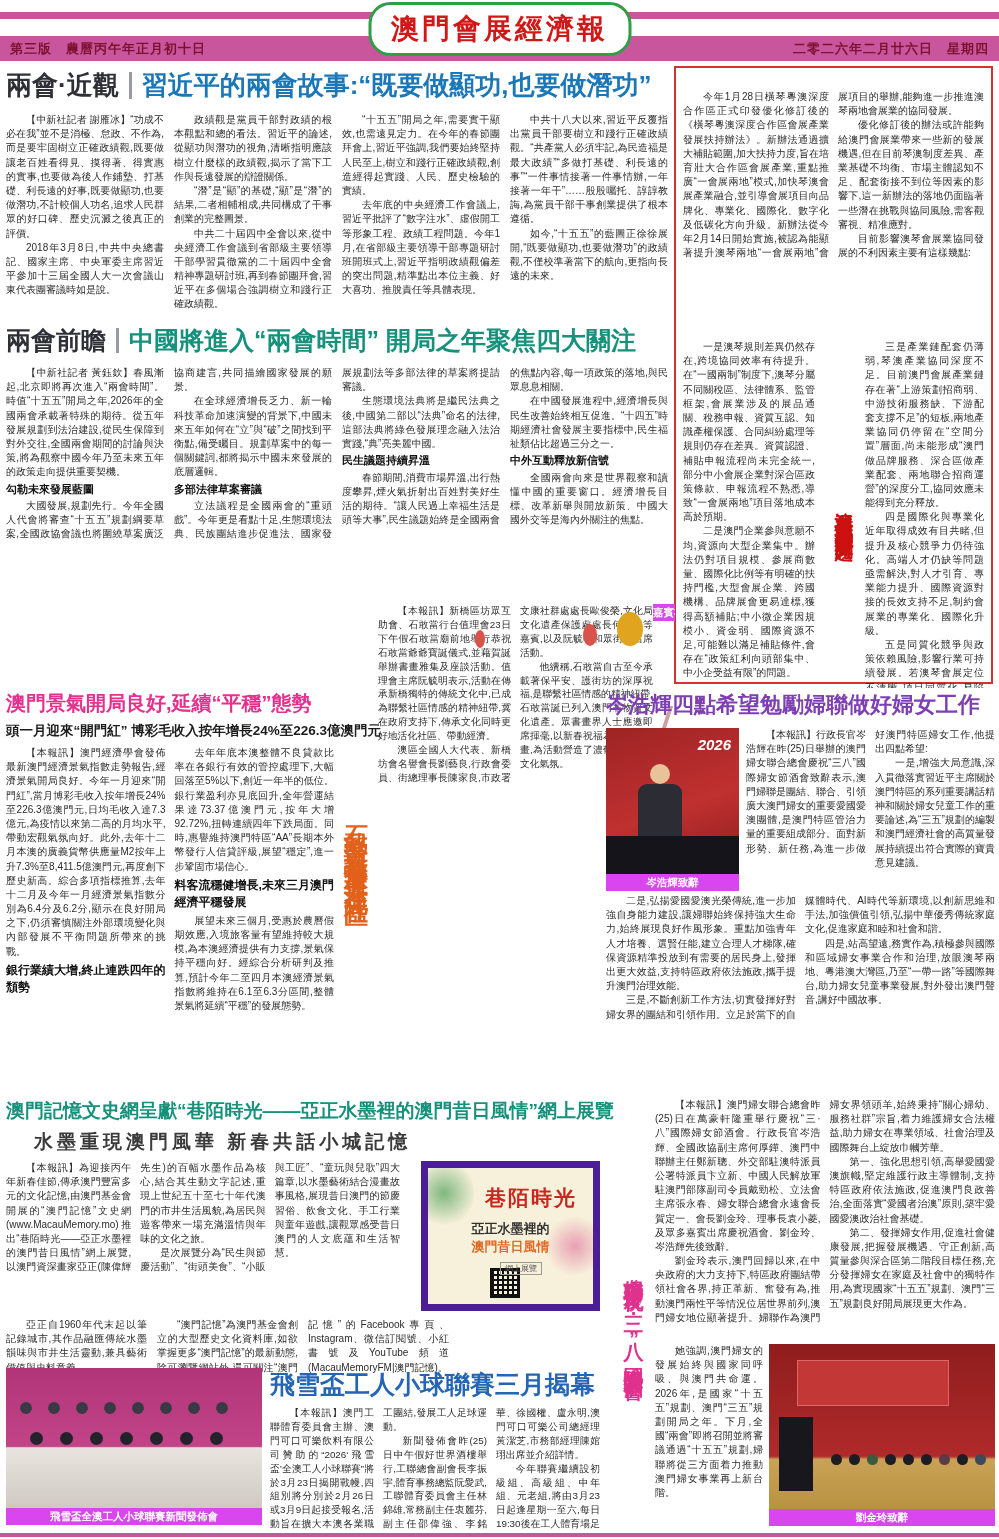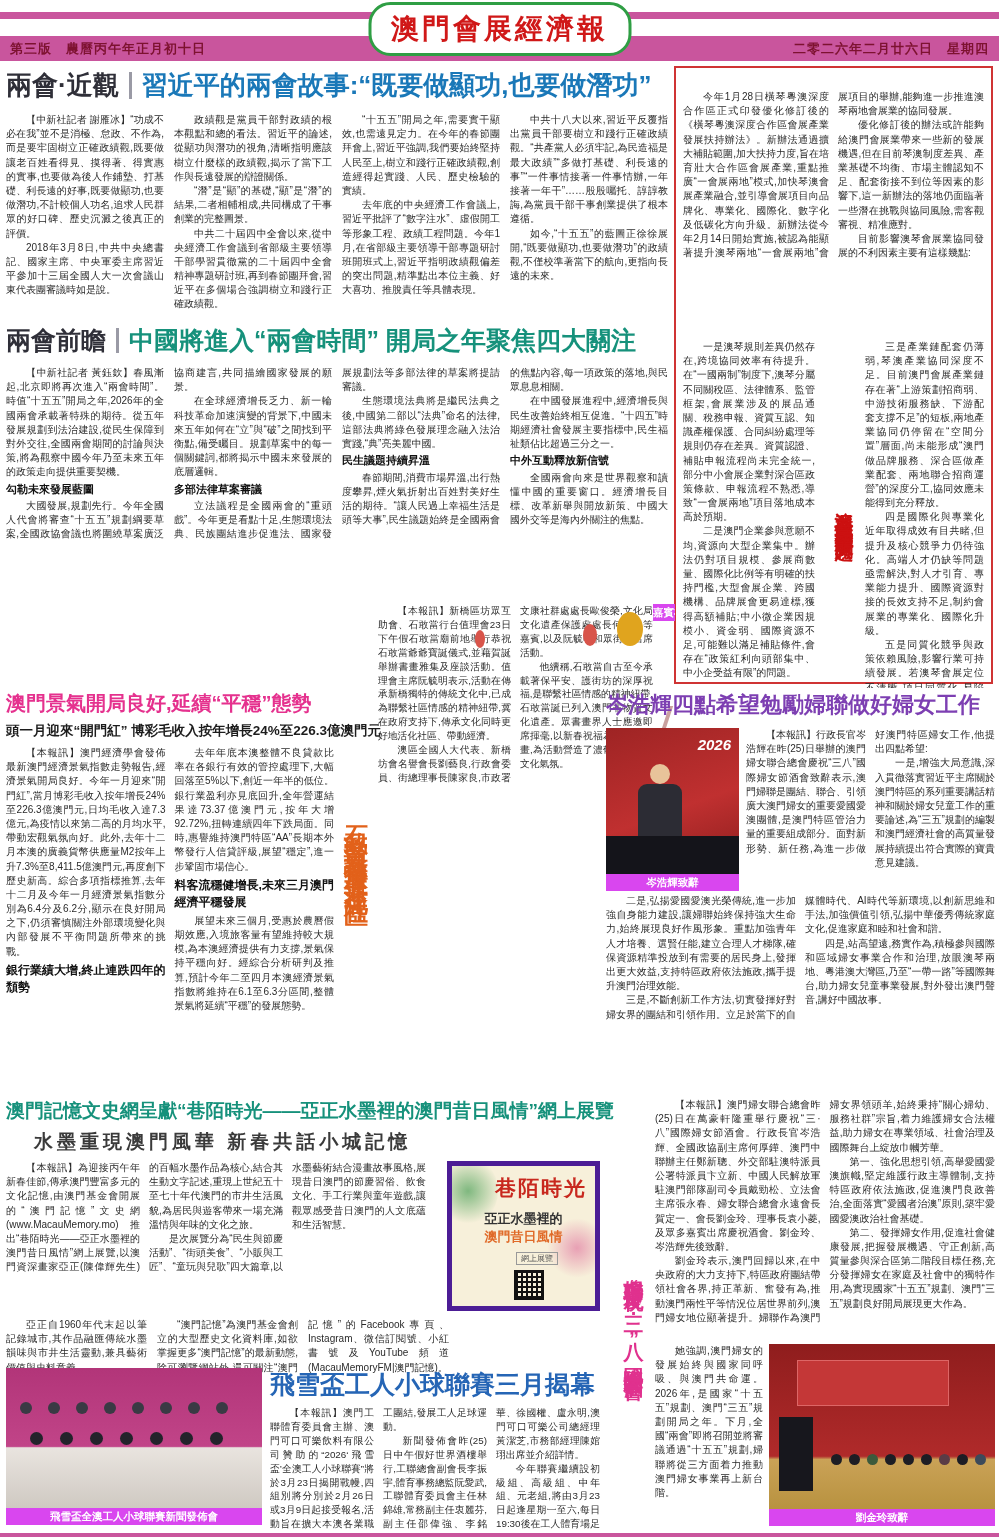--- a/index.html
+++ b/index.html
@@ -81,21 +81,21 @@
   .ph-f .pod{position:absolute;left:0;bottom:0;width:100%;height:38px;background:#14141a}
   #art-fn .f-side{flex:1;height:166px}
   #art-fn .f-bottom{height:178px}
 
   
   #art-jy{left:6px;top:1098px;width:594px;height:266px}
   #art-jy .hl{font-size:19px;font-weight:bold;color:#16917b;white-space:nowrap}
   #art-jy .sub{font-size:19px;font-weight:bold;color:#3a3a3a;letter-spacing:4px;margin:5px 0 6px 28px;white-space:nowrap}
   #art-jy .g-row{display:flex;gap:21px;height:152px;margin-bottom:5px}
   #art-jy .g-text{flex:1;height:100%}
-  .poster{width:153px;height:150px;background:#f7f0da;border:5px solid #4c1d95;position:relative;box-sizing:border-box;padding:8px;overflow:hidden}
+  .poster{width:179px;height:150px;background:#f7f0da;border:7px solid #4c1d95;position:relative;box-sizing:border-box;padding:16px;overflow:hidden}
   .poster::before{content:"";position:absolute;left:-14px;top:-10px;width:60px;height:70px;border-radius:50%;
      background:radial-gradient(circle,#7fb87f 0%,rgba(127,184,127,0) 70%)}
   .poster::after{content:"";position:absolute;right:-12px;bottom:28px;width:60px;height:60px;border-radius:50%;
      background:radial-gradient(circle,#e8a0b4 0%,rgba(232,160,180,0) 70%)}
   .poster .t{font-size:21px;font-weight:bold;color:#c8281e;letter-spacing:2px;text-align:right;position:relative;z-index:1}
   .poster .l1{font-size:13px;font-weight:bold;color:#333;margin-top:8px;text-align:center;position:relative;z-index:1}
   .poster .l2{font-size:13px;font-weight:bold;color:#e06a28;text-align:center;position:relative;z-index:1}
   .poster .l3{font-size:8px;color:#555;border:1px solid #999;display:inline-block;padding:0 4px;margin:6px 0 0 56px;position:relative;z-index:1}
   .poster .qr{position:absolute;left:62px;bottom:6px;width:26px;height:26px;border:2px solid #111;
      background-image:repeating-linear-gradient(0deg,#111 0 2px,transparent 2px 5px),repeating-linear-gradient(90deg,#111 0 2px,transparent 2px 5px)}

